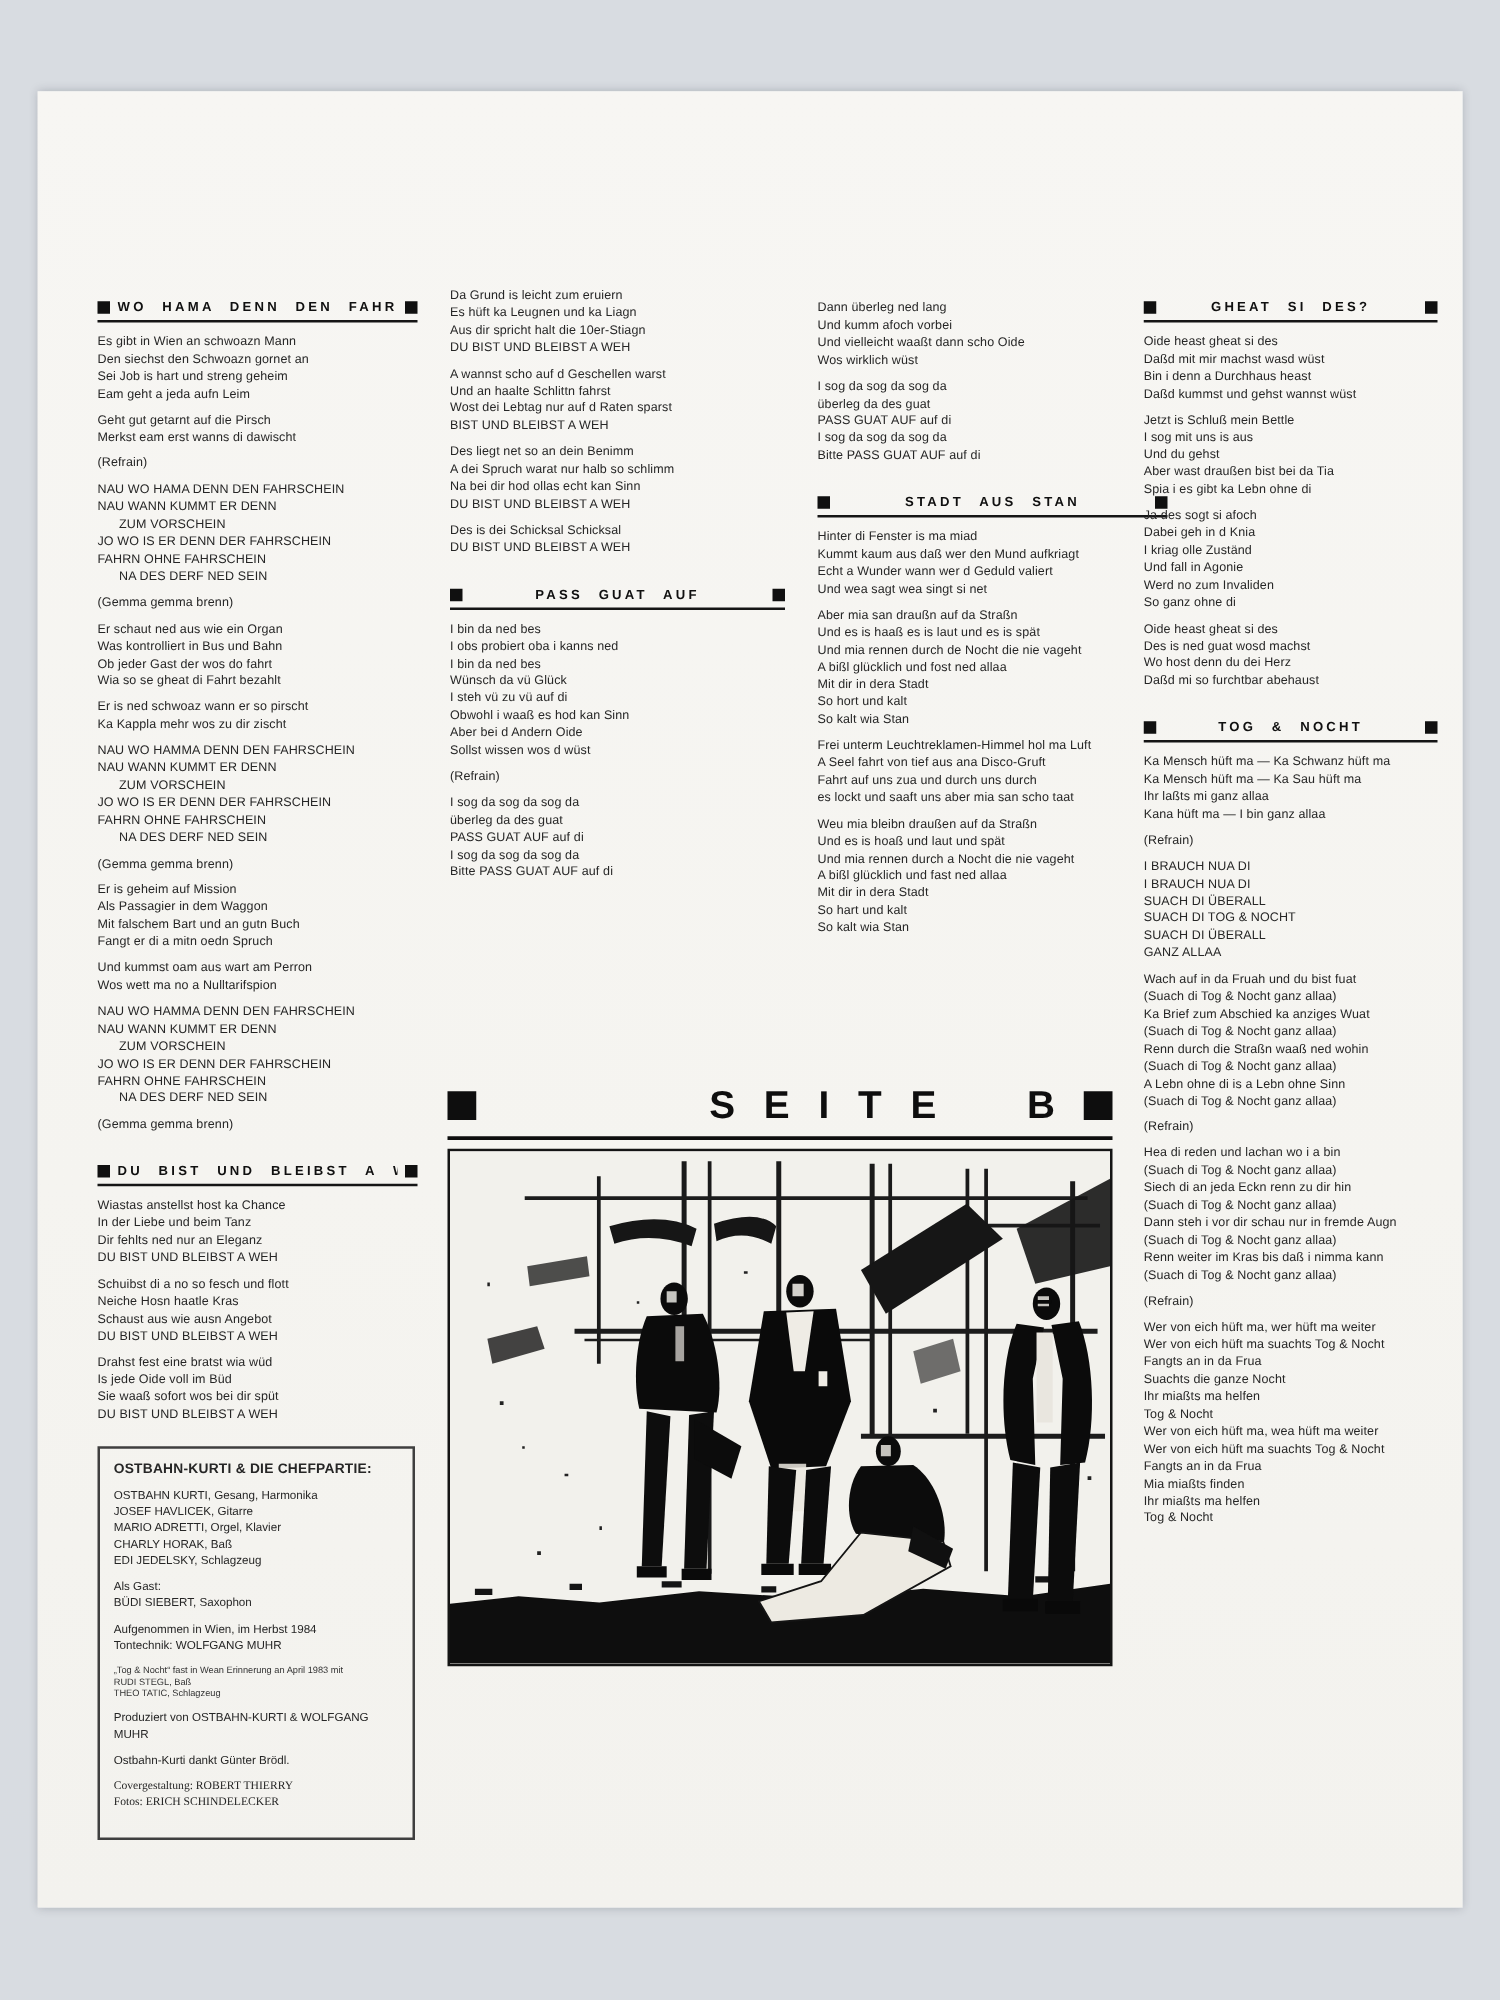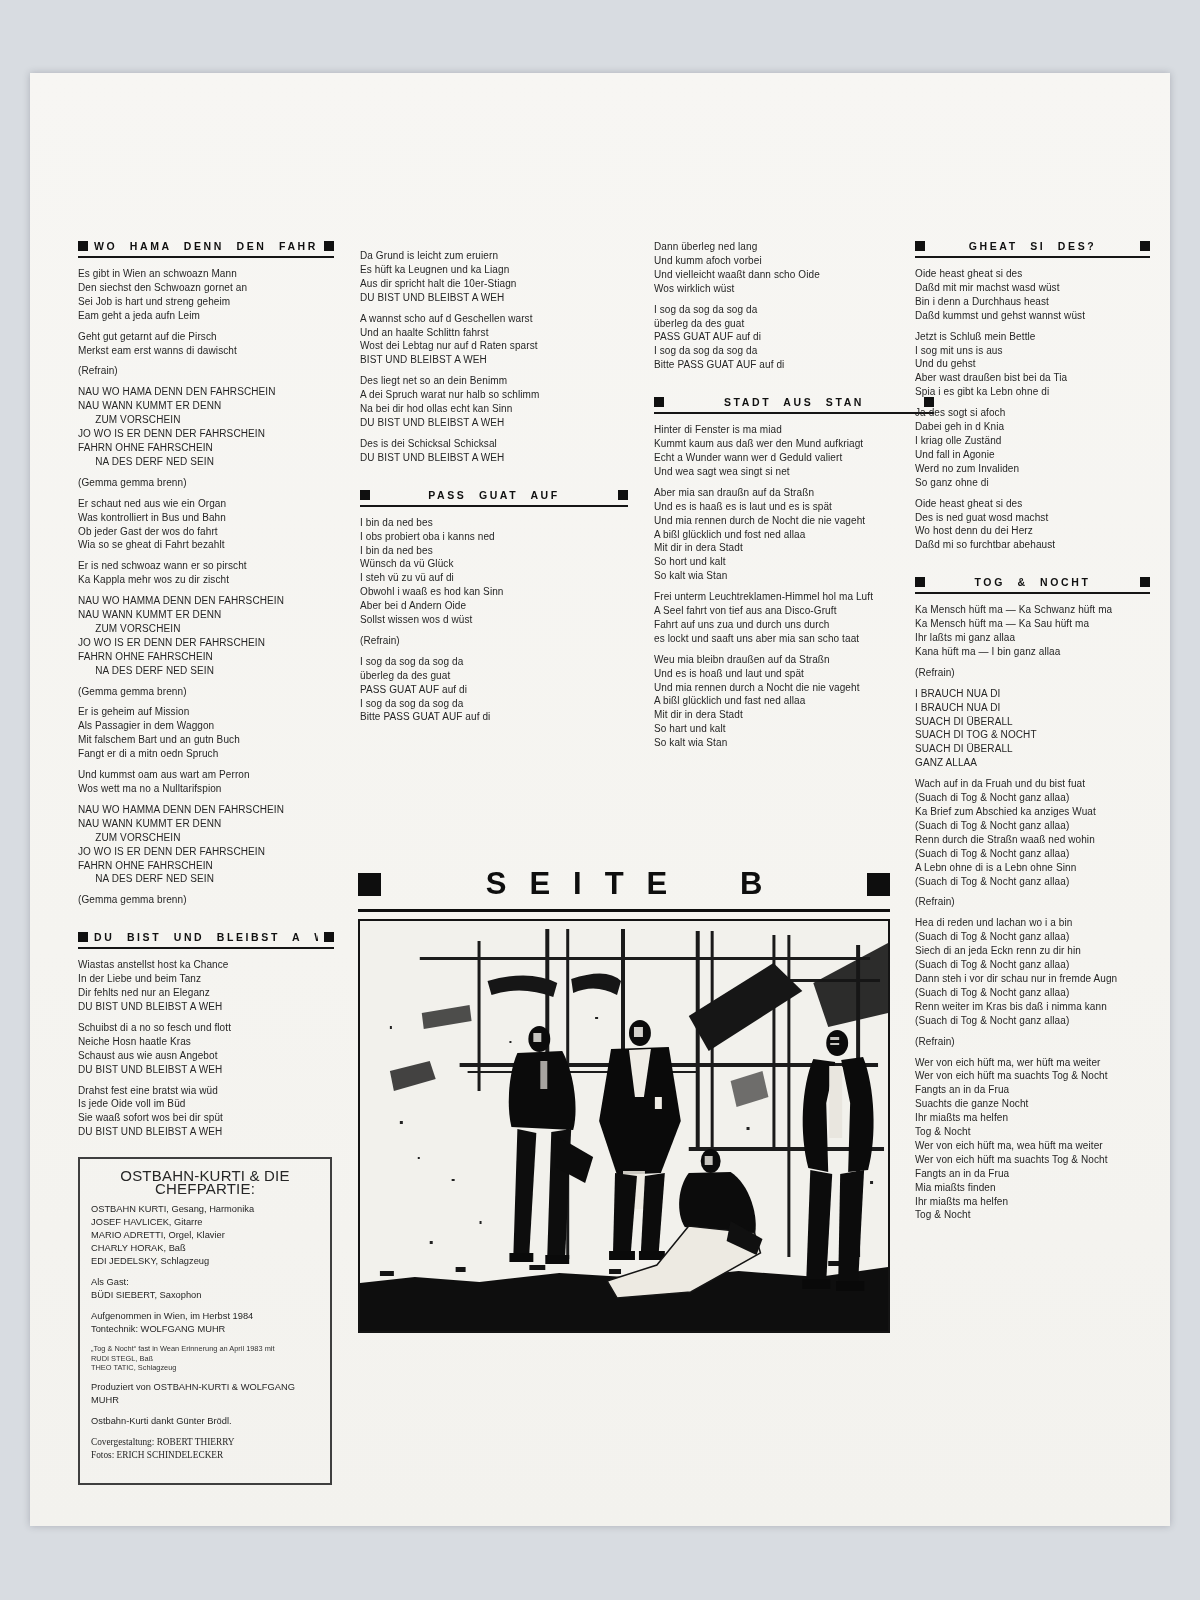--- a/index.html
+++ b/index.html
@@ -34,38 +34,38 @@
     white-space:pre-wrap;letter-spacing:.1px;
   }
   
   .seiteb{
     position:absolute;left:328px;top:793px;width:532px;
     display:flex;align-items:center;
     border-bottom:3px solid #0e0e0e;padding-bottom:7px;
   }
   .bsq{width:23px;height:23px;background:#0e0e0e;flex:0 0 auto;}
   .btitle{
-    flex:1;text-align:center;font-size:31px;font-weight:bold;color:#0e0e0e;
+    flex:1;text-align:right;font-size:31px;font-weight:bold;color:#0e0e0e;
     letter-spacing:23px;word-spacing:18px;text-indent:23px;white-space:nowrap;
   }
   
   .photo{
     position:absolute;left:328px;top:846px;width:528px;height:410px;
     border:2px solid #141414;background:#f2f1ec;overflow:hidden;
   }
   .photo svg{display:block;width:100%;height:100%;}
   
   .credits{
     margin-top:18px;border:2px solid #3f3f3f;background:transparent;
     padding:10px 11px 9px;width:228px;
   }
   .cg{margin-bottom:8px;}
   .cg:last-child{margin-bottom:12px;font-family:Liberation Serif, serif;}
   .cline{font-size:9.3px;line-height:13px;color:#262626;}
-  .cg.head .cline{font-weight:normal;font-size:15px;letter-spacing:.2px;text-align:center;}
+  .cg.head .cline{font-weight:bold;font-size:11px;letter-spacing:.2px;}
   .cg.fine .cline{font-size:7.4px;line-height:9.6px;color:#333;}
 </style>
 </head>
 <body>
 
 <div class="paper">
 
   <div class="col" style="left:48px;top:167px;width:256px">
     <div>
         <div class="song">
@@ -197,21 +197,21 @@
         <div class="cg body">
           <div class="cline">Ostbahn-Kurti dankt Günter Brödl.</div>
         </div>
         <div class="cg body">
           <div class="cline">Covergestaltung: ROBERT THIERRY</div>
           <div class="cline">Fotos: ERICH SCHINDELECKER</div>
         </div>
       </div>
   </div>
 
-  <div class="col" style="left:330px;top:176px;width:268px">
+  <div class="col" style="left:330px;top:157px;width:268px">
       <div class="song">
         <div class="stanza">
           <div class="line">Da Grund is leicht zum eruiern</div>
           <div class="line">Es hüft ka Leugnen und ka Liagn</div>
           <div class="line">Aus dir spricht halt die 10er-Stiagn</div>
           <div class="line">DU BIST UND BLEIBST A WEH</div>
         </div>
         <div class="stanza">
           <div class="line">A wannst scho auf d Geschellen warst</div>
           <div class="line">Und an haalte Schlittn fahrst</div>

